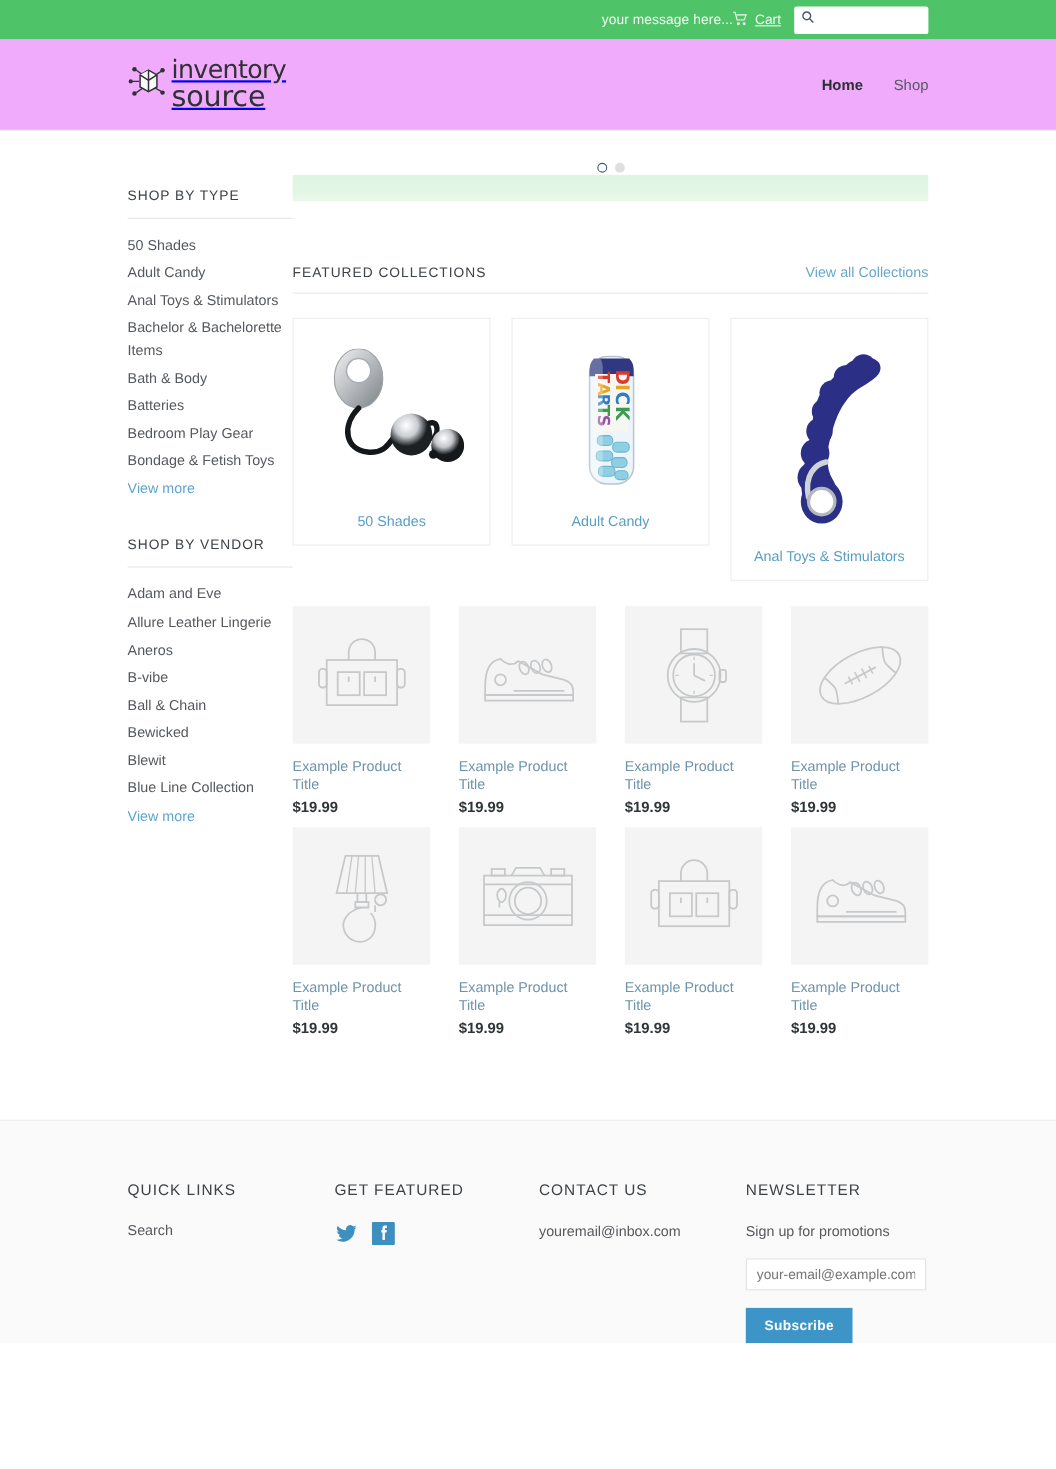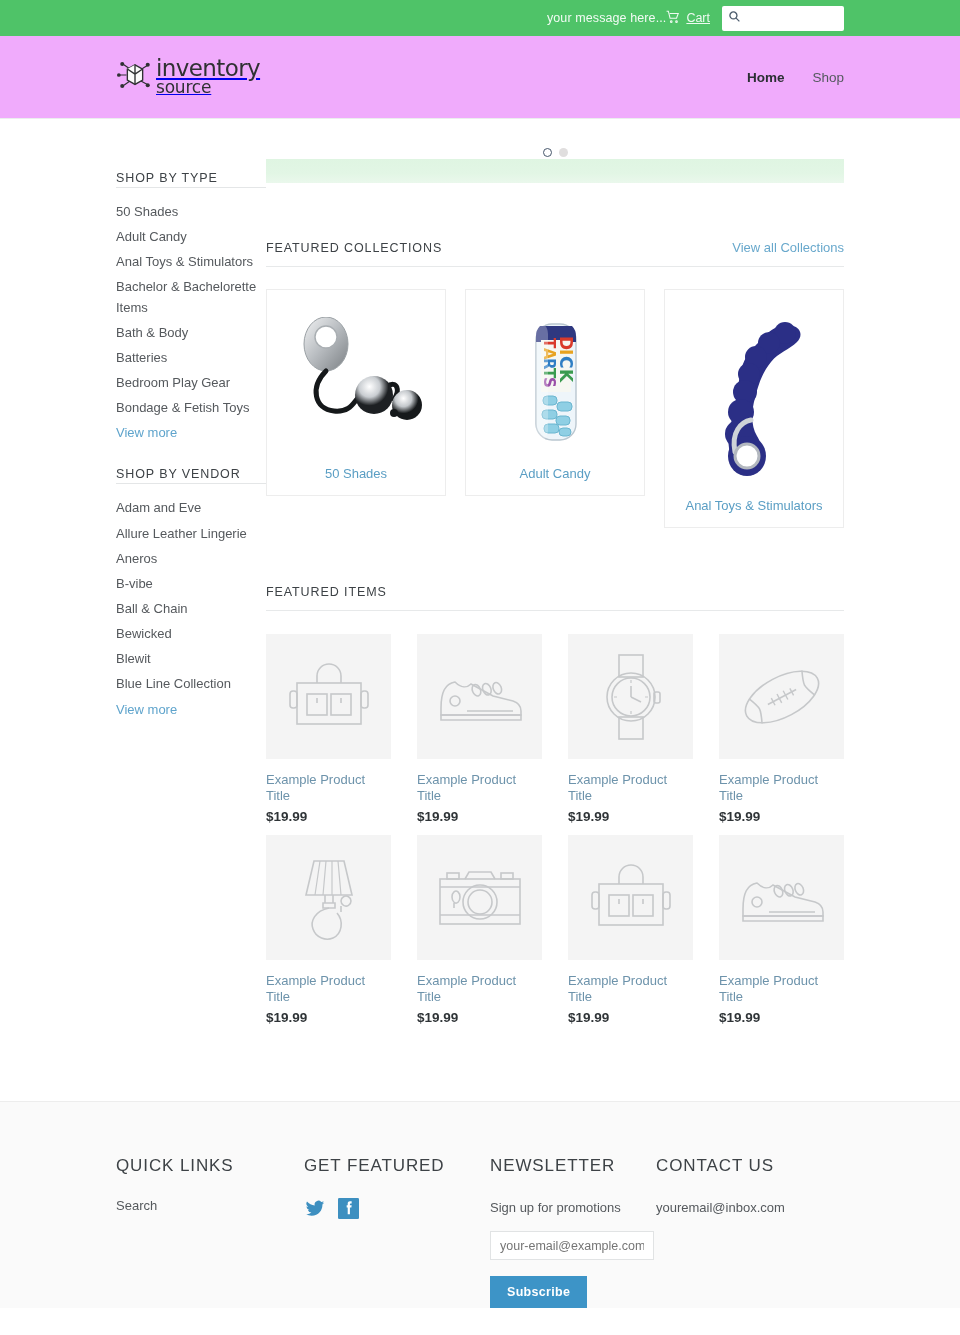--- a/index.html
+++ b/index.html
@@ -54,45 +54,45 @@
   }
   .logo { display: flex; align-items: center; gap: 4px; flex: 1; }
   .logo-mark { flex: none; }
   .logo-text {
     font-family: "DejaVu Sans", sans-serif;
     line-height: .93;
     color: #2f3133;
     margin-left: -2px;
   }
   .logo-text .l1 { display:block; font-size: 23px; letter-spacing: -.6px; }
-  .logo-text .l2 { display:block; font-size: 17px; letter-spacing: -.2px; }
+  .logo-text .l2 { display:block; font-size: 26px; letter-spacing: -.2px; }
   .mainnav { display: flex; align-items: flex-start; gap: 28px; }
   .mainnav a {
     font-size: 13.5px; color: #54595e; text-decoration: none;
   }
   .mainnav a.active { font-weight: bold; color: #2b2f33; }
 
   
   .page { display: flex; padding: 40px 116px 0 116px; }
   .sidebar { width: 150px; flex: none; padding-top: 12px; }
   .content { flex: 1; margin-left: 0; }
 
   .side-title {
     font-size: 12.5px; letter-spacing: .9px; color: #3d4246;
-    padding-bottom: 2px; border-bottom: 1px solid #e4e6e7;
+    padding-bottom: 13px; border-bottom: 1px solid #e4e6e7;
     font-weight: normal;
   }
   .side-list { list-style: none; margin-top: 14px; }
   .side-list li { margin-bottom: 5px; }
   .side-list a {
     font-size: 13px; color: #55595d; text-decoration: none;
     line-height: 1.55; display: block;
   }
   .side-list a.more { color: #5fa4cc; white-space: nowrap; overflow: hidden; max-width: 62px; }
-  .sidebar-block + .sidebar-block { margin-top: 24px; }
+  .sidebar-block + .sidebar-block { margin-top: 34px; }
 
   
   .hero {
     height: 24px;
     background: linear-gradient(180deg,#dff5e2 0%,#e2f6e5 60%,#eaf8ec 100%);
     position: relative;
     margin-bottom: 4px;
   }
   .dots {
     position: absolute; top: -11px; left: 0; right: 0;
@@ -154,21 +154,21 @@
     background: #fafafa;
     border-top: 1px solid #ededed;
     padding: 54px 116px 0 116px;
   }
   .foot-cols { display: flex; }
   .foot-col { flex: 1; }
   .foot-col.c1 { flex: 0 0 188px; }
   .foot-col.c2 { flex: 0 0 186px; }
   .foot-col.c3 { flex: 0 0 188px; }
   .foot-title {
-    font-size: 17px; letter-spacing: .9px; color: #3d4246;
+    font-size: 14px; letter-spacing: .9px; color: #3d4246;
     font-weight: normal; margin-bottom: 22px;
   }
   .foot-link { font-size: 13px; color: #55595d; text-decoration: none; display:block; }
   .foot-text { font-size: 13px; color: #55595d; }
   .socials { display: flex; gap: 12px; align-items: center; }
   .newsletter-input {
     margin-top: 15px; width: 164px; height: 29px;
     border: 1px solid #e1e3e4; background: #fff;
     font-size: 12.5px; color: #9aa0a4; padding: 0 9px;
     font-family: "Liberation Sans", sans-serif; outline: none;
@@ -408,23 +408,20 @@
             <ellipse cx="46" cy="148" rx="19" ry="20" fill="#2b2f86"></ellipse>
             <ellipse cx="46" cy="148" rx="12" ry="12" fill="#ffffff"></ellipse>
             <path d="M34 144 C30 124, 40 114, 50 112" stroke="#cfd3d8" stroke-width="5" fill="none" stroke-linecap="round"></path>
             <ellipse cx="46" cy="148" rx="12" ry="12" fill="none" stroke="#b3b8bf" stroke-width="3"></ellipse>
           </svg>
         </div>
         <a href="#" class="coll-label">Anal Toys &amp; Stimulators</a>
       </div>
     </div>
 
-    <div class="sec-head">
-      <h2 class="sec-title">FEATURED ITEMS</h2>
-    </div>
 
     <div class="grid">
 
       <div>
         <div class="prod-thumb">
           <svg width="86" height="70" viewBox="0 0 86 70" fill="none" stroke="#c6c8ca" stroke-width="1.6">
             <rect x="11" y="21" width="64" height="41"></rect>
             <path d="M31 21 v-7 a12 12 0 0 1 24 0 v7"></path>
             <rect x="4" y="29" width="7" height="17" rx="3"></rect>
               <rect x="75" y="29" width="7" height="17" rx="3"></rect>
@@ -581,27 +578,27 @@
         </a>
         <a href="#">
           <svg width="21" height="21" viewBox="0 0 24 24">
             <rect width="24" height="24" rx="1.5" fill="#3d8fc0"></rect>
             <path d="M15.6 8.2h-2V7c0-.6.4-.8.7-.8h1.3V3.6h-1.9c-2.1 0-2.6 1.6-2.6 2.6v2h-1.2v2.7h1.2v7.6h2.5v-7.6h1.7l.3-2.7z" fill="#fff"></path>
           </svg>
         </a>
       </div>
     </div>
 
+    <div class="foot-col c3">
+      <h4 class="foot-title">CONTACT US</h4>
+      <span class="foot-text">youremail@inbox.com</span>
+    </div>
+
     <div class="foot-col c4">
       <h4 class="foot-title">NEWSLETTER</h4>
       <span class="foot-text">Sign up for promotions</span>
       <input class="newsletter-input" type="email" placeholder="your-email@example.com" style="">
       <br>
       <button class="subscribe-btn">Subscribe</button>
     </div>
-
-    <div class="foot-col c3">
-      <h4 class="foot-title">CONTACT US</h4>
-      <span class="foot-text">youremail@inbox.com</span>
-    </div>
   </div>
 
 </footer>
 
 </body></html>

